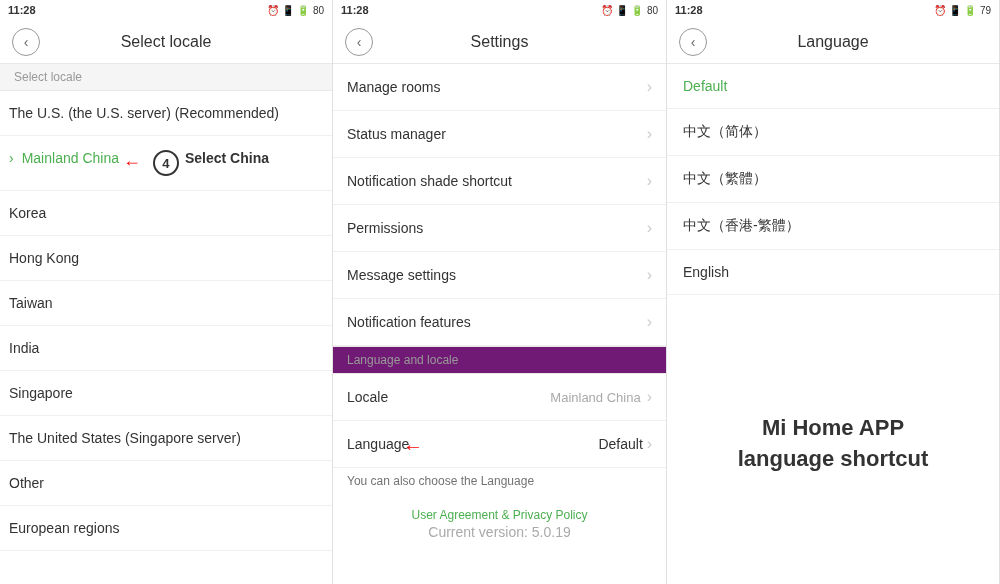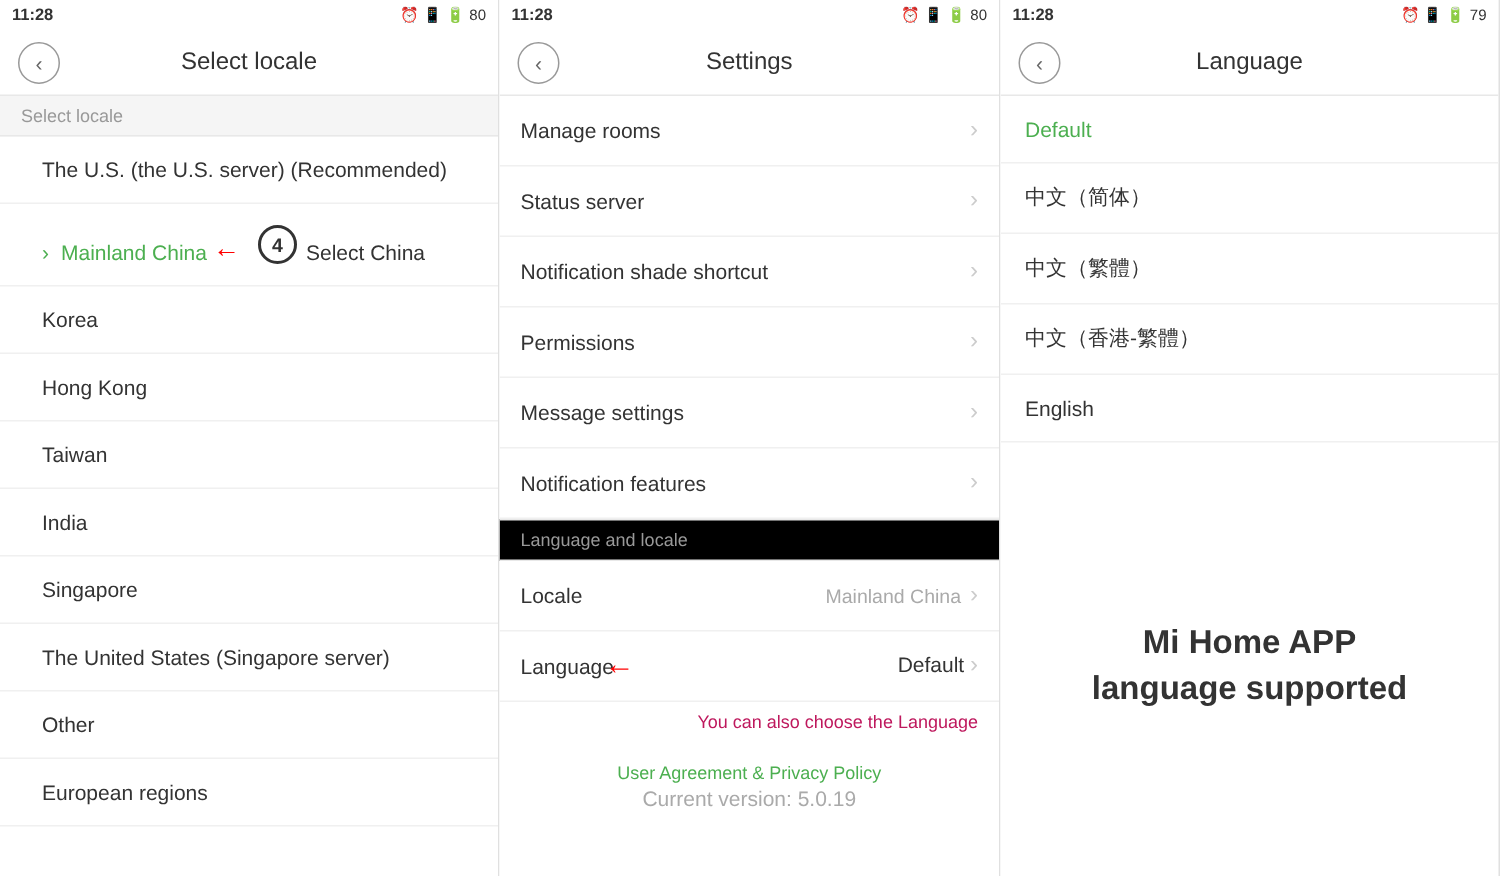--- a/index.html
+++ b/index.html
@@ -69,26 +69,26 @@
 
     
     .list-header {
       background: #f5f5f5;
       padding: 6px 14px;
       font-size: 12px;
       color: #999;
       border-bottom: 1px solid #e8e8e8;
     }
     .list-item {
-      padding: 14px 28px;
+      padding: 14px 9px;
       border-bottom: 1px solid #f0f0f0;
       font-size: 14px;
       color: #333;
       display: flex;
-      align-items: flex-end;
+      align-items: flex-start;
       cursor: pointer;
     }
     .list-item.selected {
       color: #4CAF50;
     }
     .list-item .check-icon {
       margin-right: 8px;
       font-size: 14px;
       color: #4CAF50;
     }
@@ -107,36 +107,36 @@
       font-size: 13px;
       font-weight: bold;
       color: #333;
       margin-left: 12px;
       flex-shrink: 0;
       background: #fff;
     }
     .select-china-text {
       margin-left: 6px;
       font-size: 14px;
-      font-weight: normal;
+      font-weight: bold;
       color: #333;
     }
     .arrow-red {
       color: red;
       font-size: 18px;
       margin-left: 4px;
     }
 
     
     .settings-panel {
       width: 334px;
       border-right: 1px solid #e0e0e0;
     }
     .settings-section-header {
-      background: #000000;
+      background: #701a75;
       padding: 6px 14px;
       font-size: 12px;
       color: #999;
       border-top: 1px solid #e8e8e8;
       border-bottom: 1px solid #e8e8e8;
     }
     .settings-item {
       padding: 14px 14px;
       border-bottom: 1px solid #f0f0f0;
       font-size: 14px;
@@ -194,23 +194,23 @@
       padding: 14px 14px;
       border-bottom: 1px solid #f0f0f0;
       font-size: 14px;
       color: #333;
       display: flex;
       align-items: center;
       justify-content: space-between;
     }
     .lang-note {
       font-size: 12px;
-      color: #be185d;
+      color: #737373;
       padding: 6px 14px 10px;
-      text-align: right;
+      text-align: left;
     }
     .lang-arrow-img {
       position: absolute;
       left: 70px;
       top: 50%;
       transform: translateY(-50%);
       color: red;
       font-size: 20px;
     }
 
@@ -326,21 +326,21 @@
   <div class="header">
     <div class="back-btn">‹</div>
     <span class="header-title">Settings</span>
   </div>
 
   <div class="settings-item">
     <span>Manage rooms</span>
     <span class="chevron">›</span>
   </div>
   <div class="settings-item">
-    <span>Status server</span>
+    <span>Status manager</span>
     <span class="chevron">›</span>
   </div>
   <div class="settings-item">
     <span>Notification shade shortcut</span>
     <span class="chevron">›</span>
   </div>
   <div class="settings-item">
     <span>Permissions</span>
     <span class="chevron">›</span>
   </div>
@@ -410,16 +410,16 @@
     </div>
     <div class="lang-item">
       
     </div>
 
   </div>
 
   <div class="mi-home-promo">
     <div class="title">
       <div>Mi Home APP</div>
-      <div>language supported</div>
+      <div>language shortcut</div>
     </div>
   </div>
 </div>
 
 </body></html>

